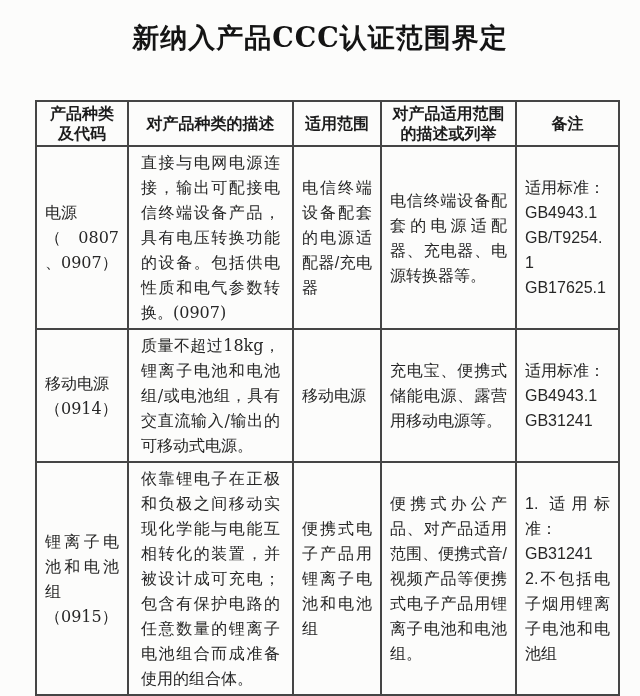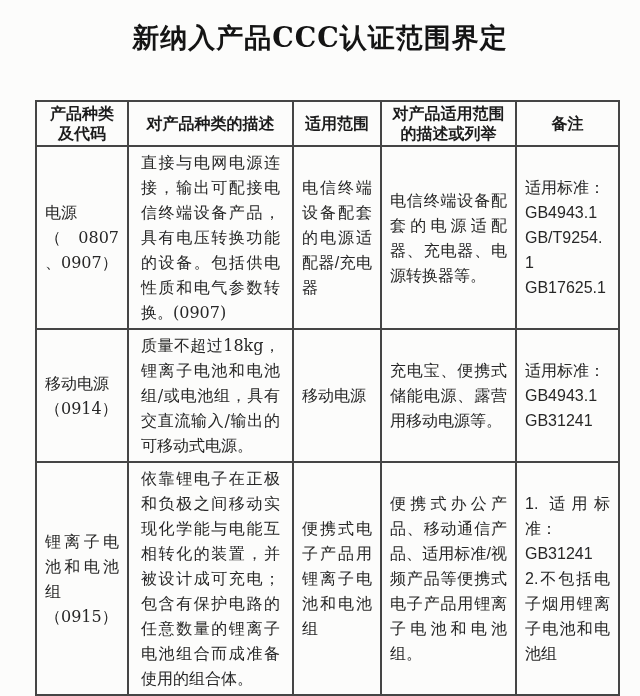--- a/index.html
+++ b/index.html
@@ -106,19 +106,19 @@
       <td>充电宝、便携式储能电源、露营用移动电源等。</td>
       <td>适用标准：
 GB4943.1
 GB31241</td>
     </tr>
     <tr>
       <td class="serif-cell">锂离子电池和电池组
 （0915）</td>
       <td class="serif-cell col-desc">依靠锂电子在正极和负极之间移动实现化学能与电能互相转化的装置，并被设计成可充电；包含有保护电路的任意数量的锂离子电池组合而成准备使用的组合体。</td>
       <td>便携式电子产品用锂离子电池和电池组</td>
-      <td>便携式办公产品、移动通信产品、适用标准/视频产品等便携式电子产品用锂离子电池和电池组。</td>
+      <td>便携式办公产品、对产品适用范围、便携式音/视频产品等便携式电子产品用锂离子电池和电池组。</td>
       <td>1. 适用标准：
 GB31241
 2.不包括电子烟用锂离子电池和电池组</td>
     </tr>
   </tbody>
 </table>
 
 </body></html>

